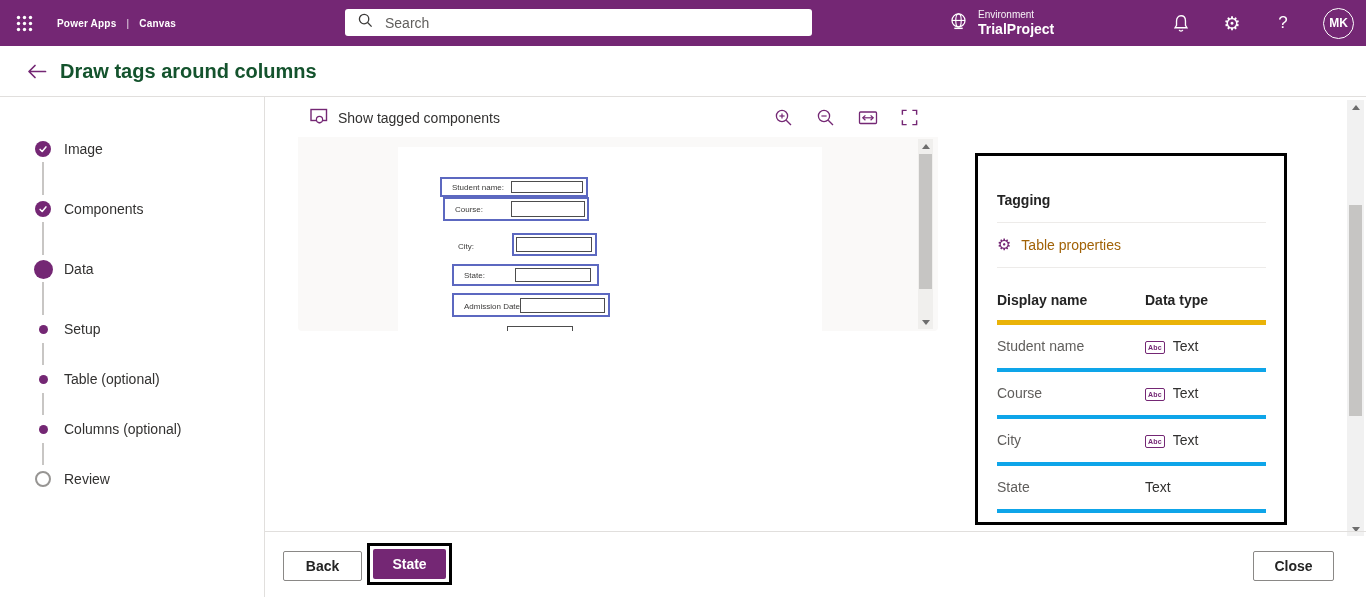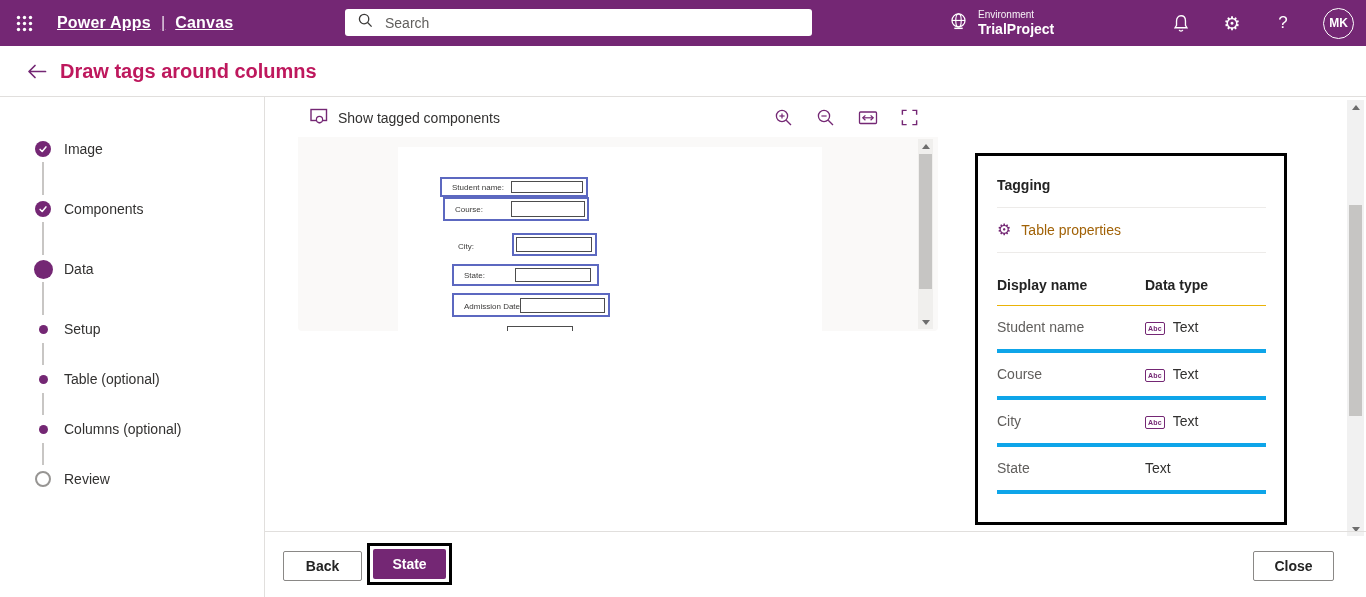--- a/index.html
+++ b/index.html
@@ -1,37 +1,37 @@
 <!DOCTYPE html>
 <html><head>
 <meta charset="utf-8">
 <style>
   html,body{margin:0;padding:0;width:1366px;height:597px;background:#fff;
     font-family:"Liberation Sans",sans-serif;overflow:hidden;}
   
   .topbar{position:absolute;top:0;left:0;width:1366px;height:46px;background:#742774;color:#fff;}
   .waffle{position:absolute;left:0;top:0;width:48px;height:46px;display:flex;align-items:center;justify-content:center;cursor:pointer;}
-  .brand{position:absolute;left:57px;top:0;height:46px;display:flex;align-items:center;font-size:16px;font-weight:700;letter-spacing:.2px;text-decoration:underline;}
+  .brand{position:absolute;left:57px;top:0;height:46px;display:flex;align-items:center;font-size:10px;font-weight:700;letter-spacing:.2px;}
   .brand .sep{margin:0 10px;font-weight:400;opacity:.85;}
   .searchbox{position:absolute;left:345px;top:9px;width:467px;height:27px;background:#fff;border-radius:3px;display:flex;align-items:center;padding-left:13px;box-sizing:border-box;gap:10px;}
   .searchbox input{border:none;outline:none;font-size:14px;color:#252423;width:380px;font-family:"Liberation Sans",sans-serif;background:transparent;}
   .searchbox input::placeholder{color:#605e5c;}
   .envblock{position:absolute;left:948px;top:5px;display:flex;align-items:center;gap:9px;height:36px;cursor:pointer;}
   .envtext{display:flex;flex-direction:column;line-height:1.15;}
   .envlabel{font-size:10px;opacity:.95;}
   .envname{font-size:14px;font-weight:700;}
   .topicons{position:absolute;right:12px;top:0;height:46px;display:flex;align-items:center;gap:29px;}
   .topicon{width:22px;height:22px;display:flex;align-items:center;justify-content:center;cursor:pointer;}
   .gear-glyph{font-size:19px;color:#fff;line-height:1;}
   .help-glyph{font-size:17px;color:#fff;}
   .avatar{width:29px;height:29px;border-radius:50%;border:1.5px solid #fff;display:flex;align-items:center;justify-content:center;font-size:12px;font-weight:700;cursor:pointer;}
   
   .pagehead{position:absolute;top:46px;left:0;width:1366px;height:51px;background:#fff;border-bottom:1px solid #e1dfdd;box-sizing:border-box;display:flex;align-items:center;}
   .backbtn{margin-left:22px;width:28px;height:28px;display:flex;align-items:center;justify-content:center;cursor:pointer;}
-  .pagetitle{margin-left:10px;font-size:20px;font-weight:700;color:#be185d;}
+  .pagetitle{margin-left:10px;font-size:20px;font-weight:700;color:#14532d;}
   
   .sidebar{position:absolute;left:0;top:97px;width:265px;height:500px;border-right:1px solid #e1dfdd;box-sizing:border-box;background:#fff;}
   .step{position:absolute;display:flex;align-items:center;height:24px;left:31px;}
   .stepslot{width:24px;display:flex;align-items:center;justify-content:center;}
   .steplabel{margin-left:9px;font-size:14px;color:#323130;white-space:nowrap;}
   .ic-complete{width:16px;height:16px;border-radius:50%;background:#742774;display:flex;align-items:center;justify-content:center;}
   .ic-current{width:19px;height:19px;border-radius:50%;background:#742774;}
   .ic-sub{width:9px;height:9px;border-radius:50%;background:#742774;}
   .ic-upcoming{width:12px;height:12px;border-radius:50%;background:#fff;border:2px solid #979593;}
   .connector{position:absolute;left:42px;width:2px;background:#c8c6c4;}
@@ -53,29 +53,29 @@
   .tri-up{width:0;height:0;border-left:4px solid transparent;border-right:4px solid transparent;border-bottom:5px solid #6e6e6e;}
   .tri-down{width:0;height:0;border-left:4px solid transparent;border-right:4px solid transparent;border-top:5px solid #6e6e6e;}
   .thumb{position:absolute;left:1px;width:13px;background:#c6c5c3;cursor:pointer;}
   
   .side-panel{position:absolute;left:966px;top:98px;width:376px;height:437px;}
   .tabs{position:absolute;top:6px;left:0;display:flex;gap:26px;}
   .tab{font-size:14px;color:#242424;padding-bottom:9px;position:relative;cursor:pointer;}
   .tab.active{font-weight:700;}
   .tab.active::after{content:"";position:absolute;left:0;right:0;bottom:0;height:3px;background:#742774;border-radius:2px;}
   .tagcard{position:absolute;left:9px;top:55px;width:312px;height:372px;border:3px solid #000;background:#fff;box-sizing:border-box;overflow:hidden;padding:21px 18px 0 19px;}
-  .tagcard h3{margin:0 0 9px 0;font-size:14px;font-weight:700;color:#242424;}
+  .tagcard h3{margin:15px 0 9px 0;font-size:14px;font-weight:700;color:#242424;}
   .tagbody{font-size:14px;color:#323130;line-height:1.48;margin:0;}
   .taglink{color:#742774;text-decoration:underline;cursor:pointer;}
   .carddiv{border:none;border-top:1px solid #edebe9;margin:14px 0;}
   .tprops{display:flex;align-items:center;gap:10px;cursor:pointer;}
   .tprops-gear{font-size:16px;color:#742774;line-height:1;}
   .tprops-label{font-size:14px;color:#a16207;}
   .coltable{width:100%;border-collapse:collapse;margin-top:2px;}
-  .coltable th{text-align:left;font-size:14px;font-weight:700;color:#242424;padding:10px 0 12px 0;border-bottom:1px solid #eab308;}
+  .coltable th{text-align:left;font-size:14px;font-weight:700;color:#242424;padding:10px 0 12px 0;border-bottom:5px solid #eab308;}
   .coltable td{font-size:14px;padding:13px 0 14px 0;border-bottom:4px solid #0ea5e9;}
   .coltable td.dn{color:#605e5c;width:148px;}
   .coltable td.dt{color:#323130;}
   .abc-chip{display:inline-block;border:1px solid #742774;color:#742774;font-size:7px;font-weight:700;padding:2px 2px;border-radius:2px;margin-right:8px;vertical-align:1px;letter-spacing:.2px;}
   
   .panel-scroll{position:absolute;left:1347px;top:100px;width:17px;height:436px;background:#f1f1f1;}
   .panel-scroll .scroll-arrow{width:17px;}
   .panel-scroll .thumb{left:2px;width:13px;}
   
   .footer-div{position:absolute;left:265px;top:531px;width:1101px;height:1px;background:#e1dfdd;}

